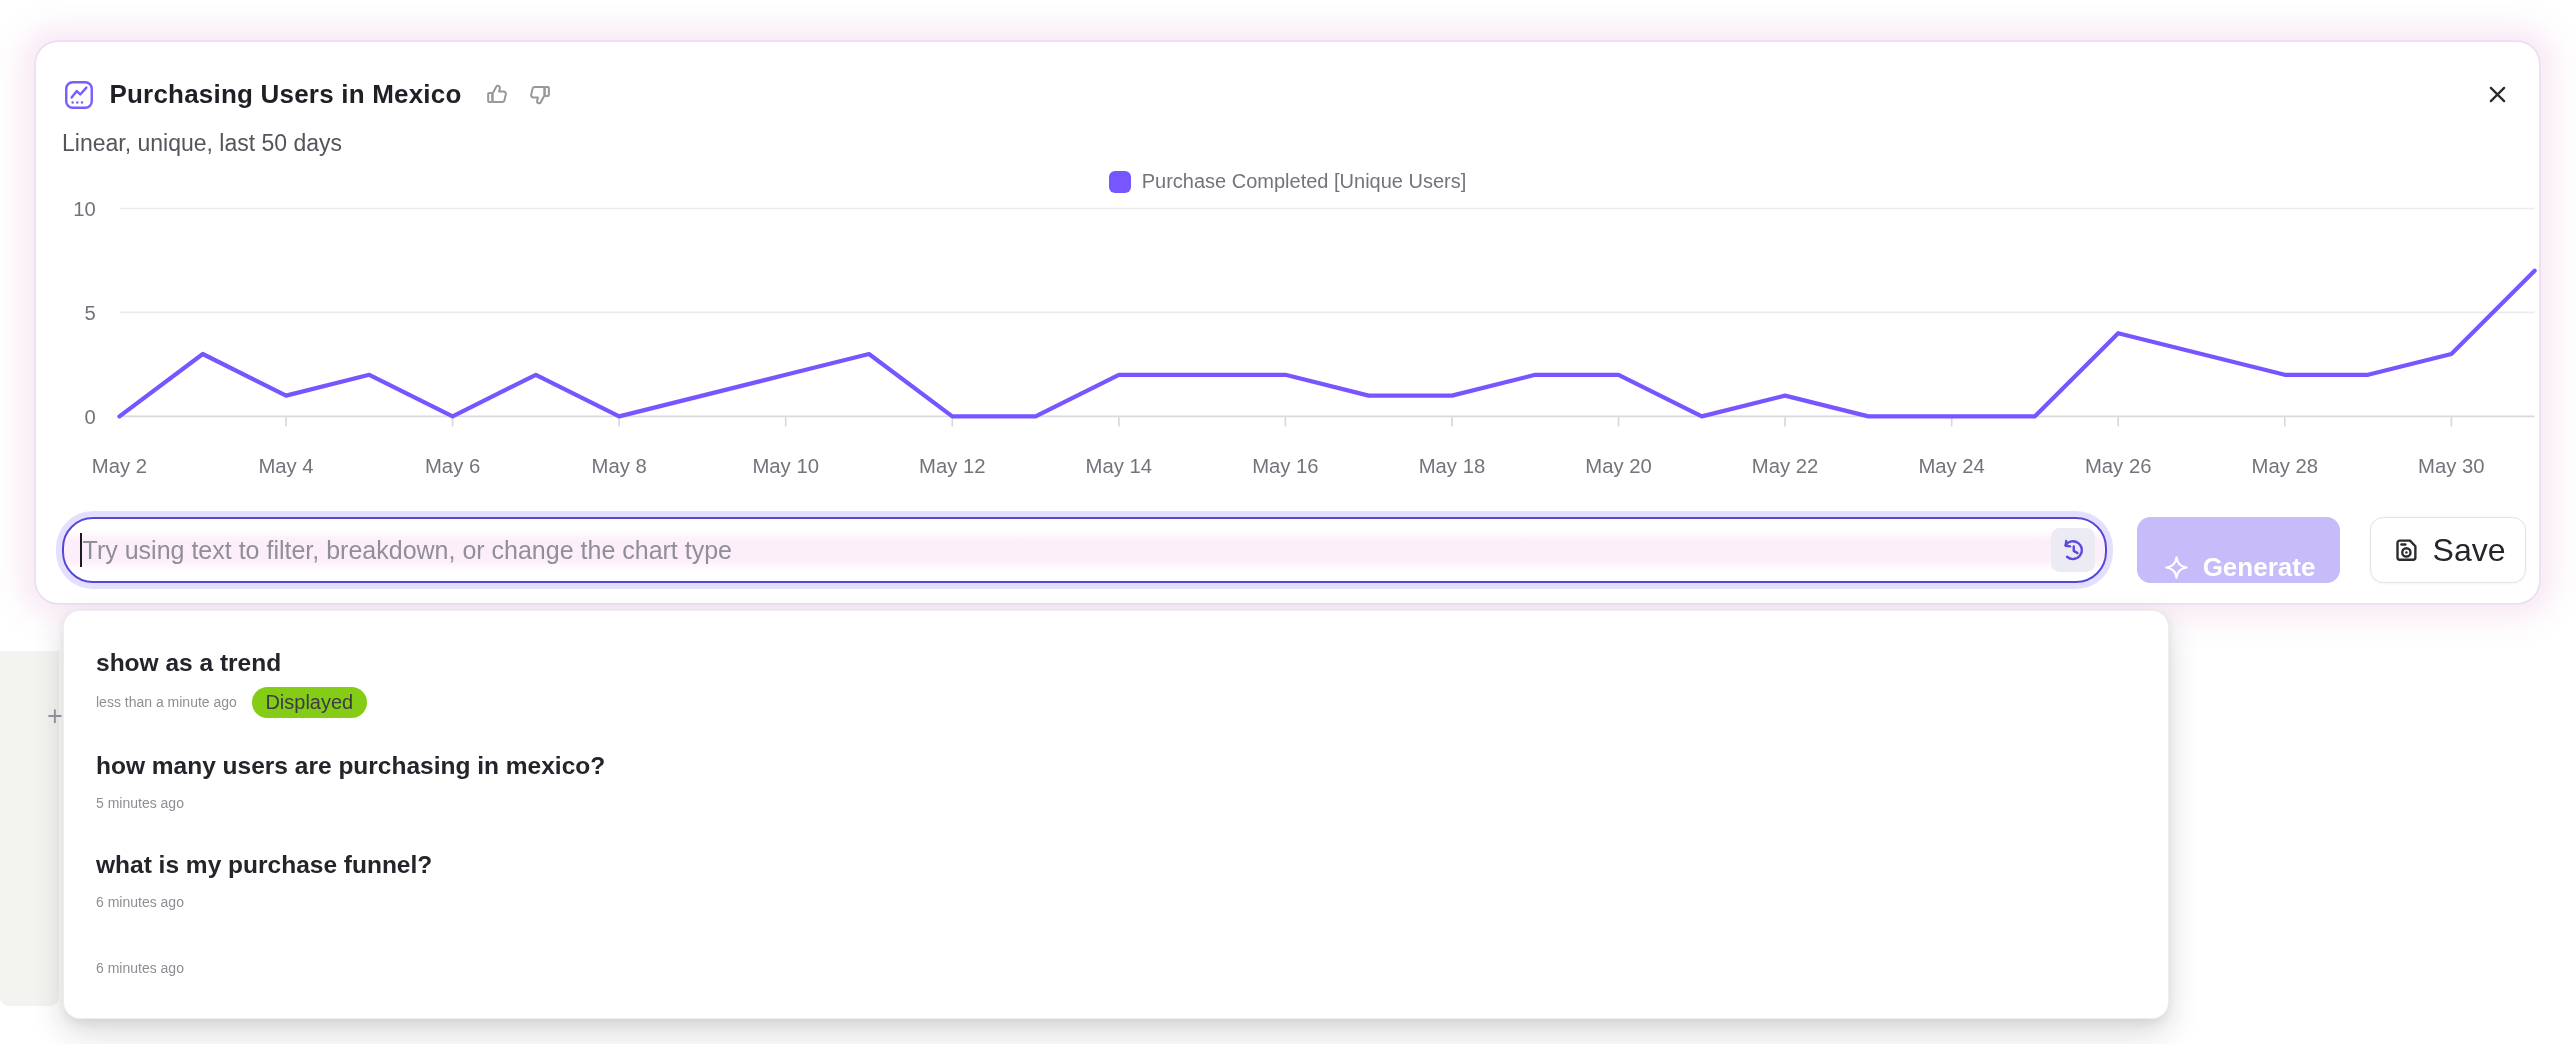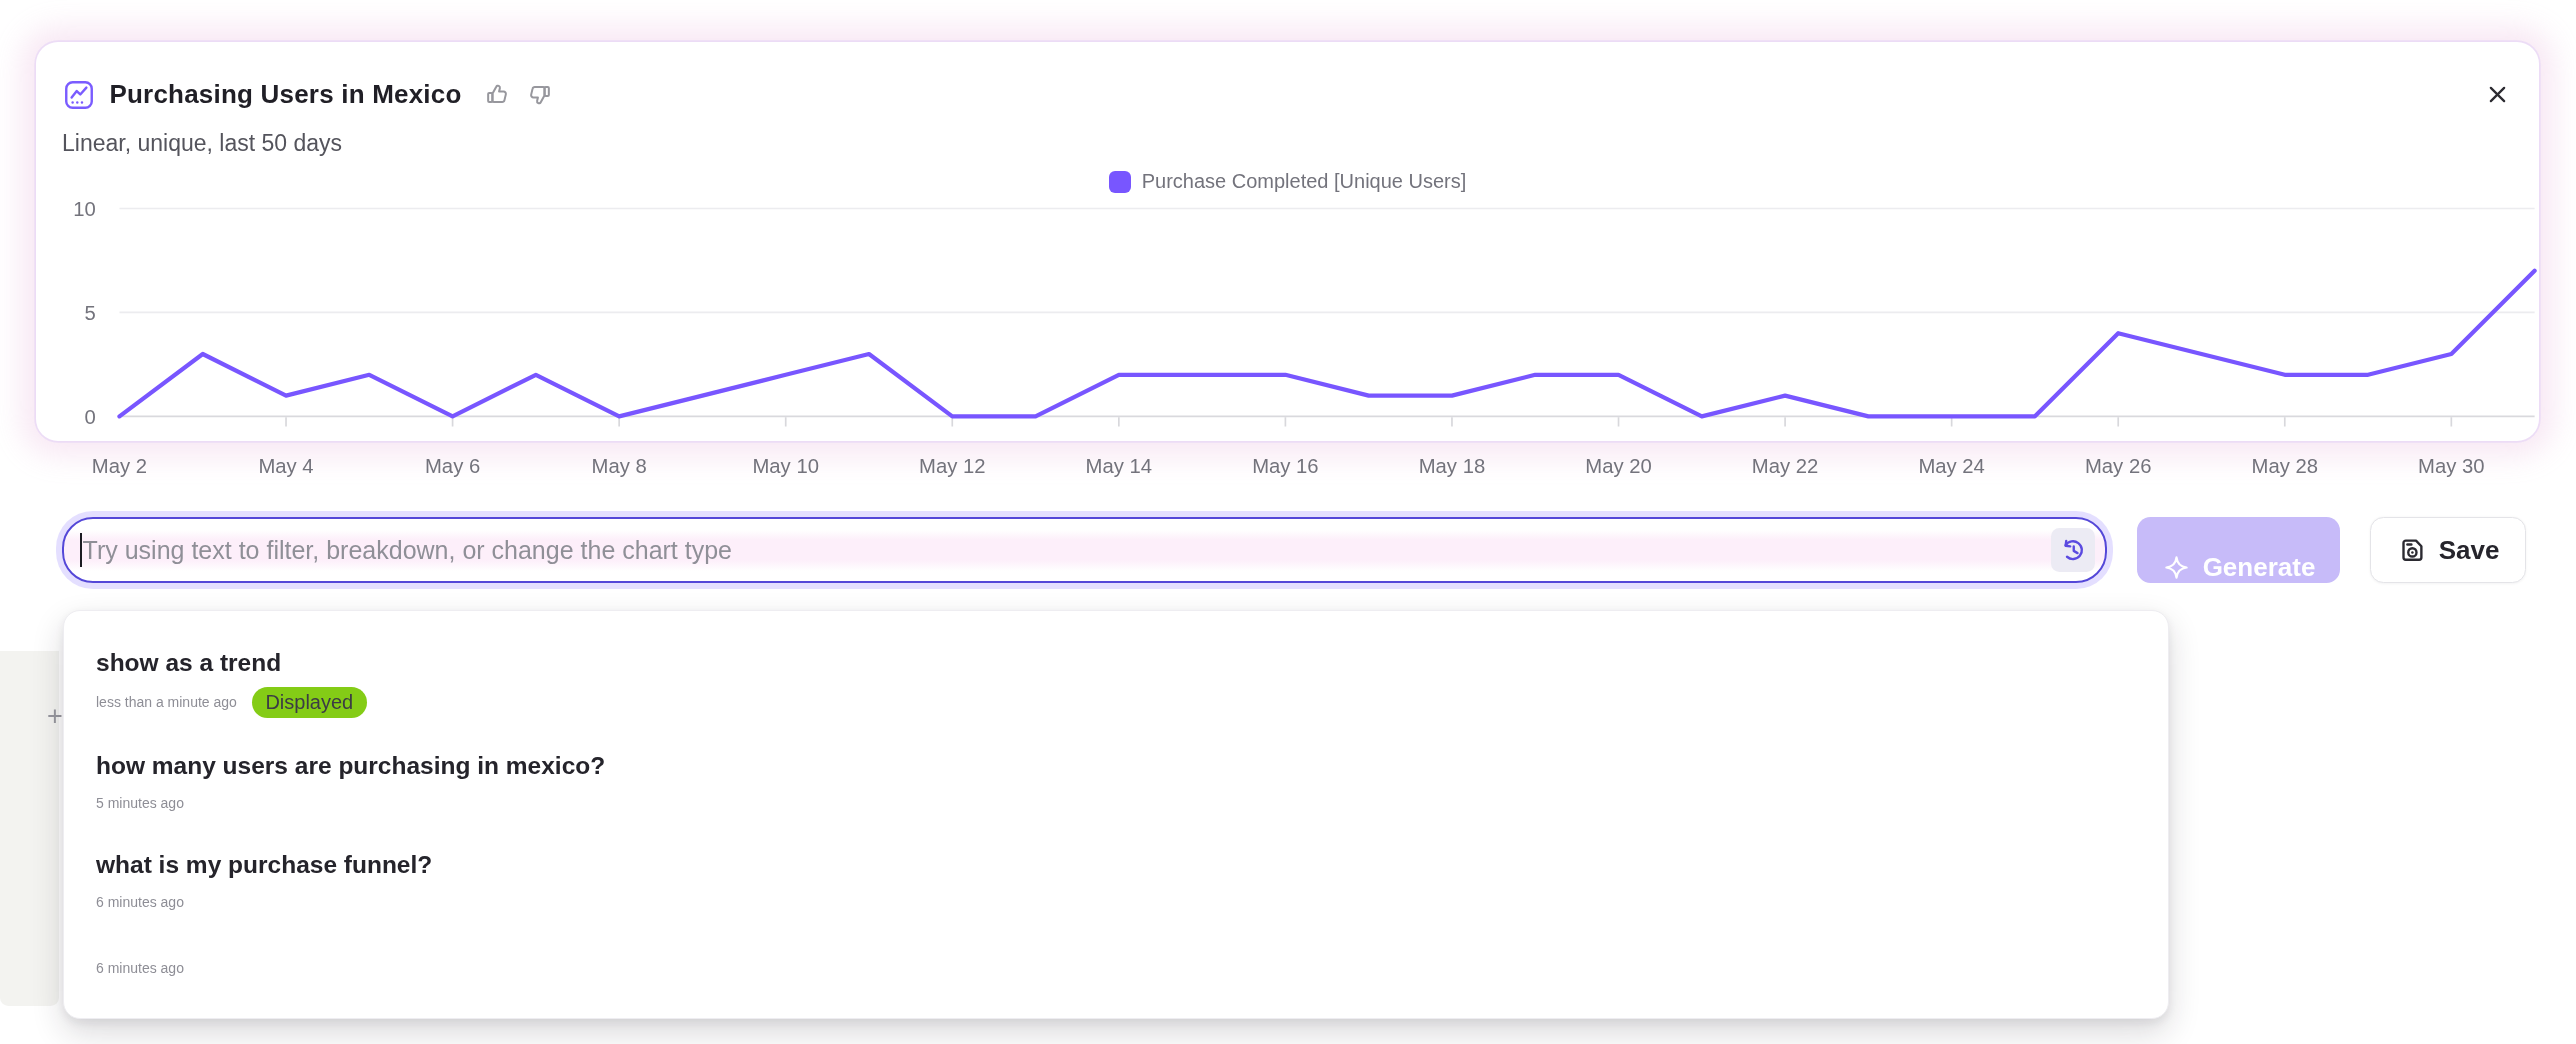--- a/index.html
+++ b/index.html
@@ -12,21 +12,21 @@
   .left-strip {
     position:absolute; left:0; top:651px; width:59px; height:355px;
     background:#f3f3f0; border-radius:0 0 8.5px 8.5px; z-index:0;
   }
   .plus-glyph {
     position:absolute; left:47px; top:703px; z-index:1;
     font-size:27px; color:#97979e; line-height:27px;
   }
   
   .card {
-    position:absolute; left:36px; top:42px; width:2503px; height:399px;
+    position:absolute; left:36px; top:42px; width:2503px; height:561px;
     background:#ffffff; border-radius:22px; z-index:2;
     box-shadow: 0 0 0 1.7px rgba(226,208,245,0.55), 0 0 29px 15px rgba(247,228,242,0.85);
   }
   .card-header {
     position:absolute; left:26px; top:32px; right:25px; height:41px;
     display:flex; align-items:center;
   }
   .insights-icon { width:34px; height:34px; flex:none; }
   .card-title {
     margin-left:13.5px; font-size:26px; font-weight:700; color:#201f26; letter-spacing:0.2px;
@@ -78,21 +78,21 @@
     margin-left:30px; width:203px; height:66px; flex:none;
     background:#c7bbf9; color:#ffffff; border:none; border-radius:13.5px; cursor:pointer;
     display:flex; align-items:flex-end; justify-content:center; gap:12px;
     font-family:"Liberation Sans", sans-serif; font-size:26px; font-weight:600;
   }
   .generate-btn svg { width:29px; height:29px; }
   .save-btn {
     margin-left:30px; width:156px; height:66px; flex:none;
     background:#ffffff; border:1.7px solid #e4e4e8; border-radius:13.5px; cursor:pointer;
     display:flex; align-items:center; justify-content:center; gap:12px;
-    font-family:"Liberation Sans", sans-serif; font-size:26px; font-weight:700; color:#26252c;
+    font-family:"Liberation Sans", sans-serif; font-size:32px; font-weight:400; color:#26252c;
     box-shadow:0 0.8px 2.5px rgba(20,20,30,0.05);
   }
   .save-btn svg { width:30px; height:30px; }
   
   .history-panel {
     position:absolute; left:63px; top:610px; width:2106px; height:409px; z-index:3;
     background:#ffffff; border:0.8px solid #eeedf1; border-radius:17px;
     box-shadow:0 13.5px 32px rgba(28,27,40,0.16), 0 3.4px 8.5px rgba(28,27,40,0.07);
     padding:20px 0 13.5px; overflow:hidden;
   }

